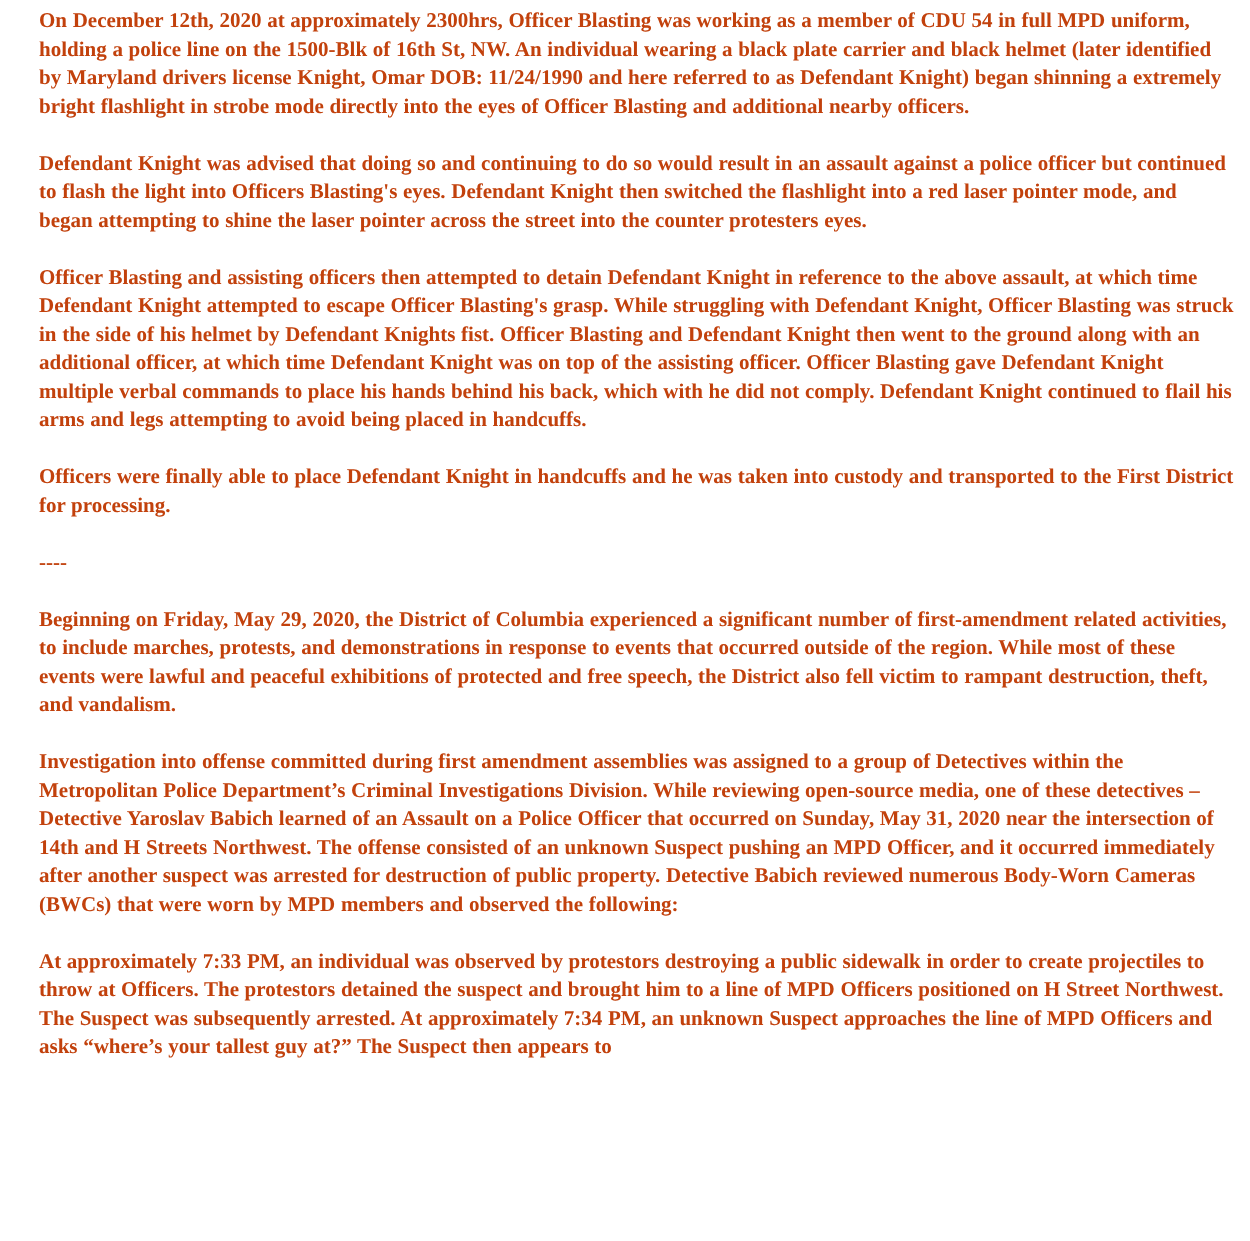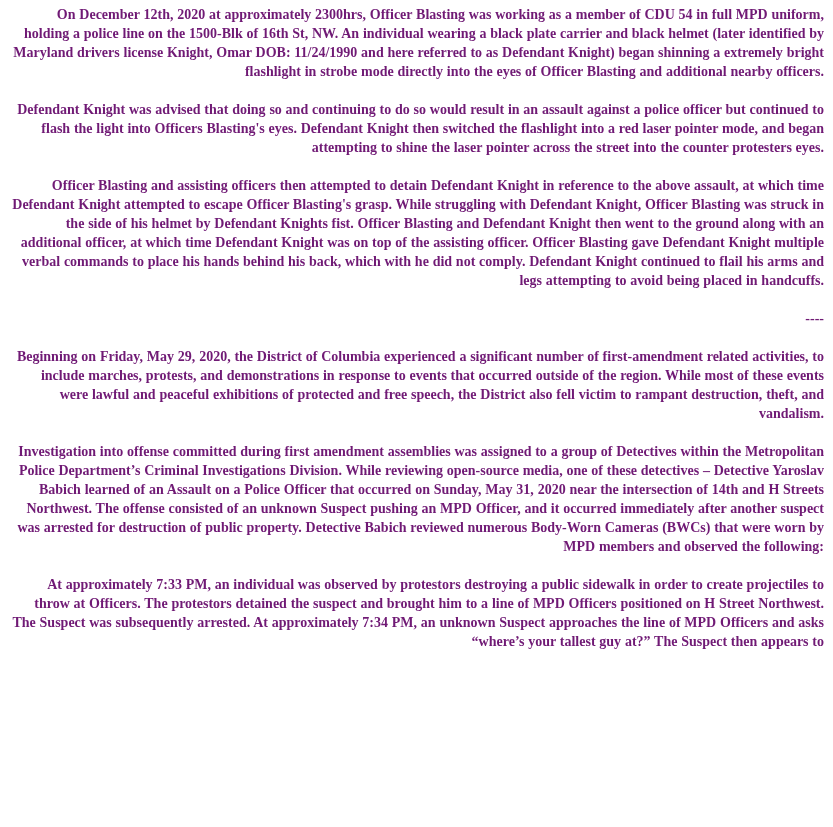--- a/index.html
+++ b/index.html
@@ -9,43 +9,44 @@
   }
   body {
     width: 833px;
     height: 827px;
     overflow: hidden;
   }
   .doc-page {
     box-sizing: border-box;
     width: 833px;
     height: 827px;
-    padding: 5px 9px 0 11px;
+    padding: 5px 9px 0 26px;
     overflow: hidden;
     background: #ffffff;
-    color: #701a75;
+    color: #c2410c;
     font-family: "Liberation Serif", "DejaVu Serif", serif;
     font-weight: bold;
     font-size: 14px;
     line-height: 19px;
-    text-align: right;
+    text-align: left;
     word-spacing: 0.02em;
   }
   .doc-page p {
     margin: 0 0 19px 0;
     padding: 0;
   }
   .doc-page p.separator {
     letter-spacing: 0;
   }
 </style>
 </head>
 <body>
 
 <div class="doc-page">
   <p>On December 12th, 2020 at approximately 2300hrs, Officer Blasting was working as a member of CDU 54 in full MPD uniform, holding a police line on the 1500-Blk of 16th St, NW. An individual wearing a black plate carrier and black helmet (later identified by Maryland drivers license Knight, Omar DOB: 11/24/1990 and here referred to as Defendant Knight) began shinning a extremely bright flashlight in strobe mode directly into the eyes of Officer Blasting and additional nearby officers.</p>
   <p>Defendant Knight was advised that doing so and continuing to do so would result in an assault against a police officer but continued to flash the light into Officers Blasting's eyes. Defendant Knight then switched the flashlight into a red laser pointer mode, and began attempting to shine the laser pointer across the street into the counter protesters eyes.</p>
   <p>Officer Blasting and assisting officers then attempted to detain Defendant Knight in reference to the above assault, at which time Defendant Knight attempted to escape Officer Blasting's grasp. While struggling with Defendant Knight, Officer Blasting was struck in the side of his helmet by Defendant Knights fist. Officer Blasting and Defendant Knight then went to the ground along with an additional officer, at which time Defendant Knight was on top of the assisting officer. Officer Blasting gave Defendant Knight multiple verbal commands to place his hands behind his back, which with he did not comply. Defendant Knight continued to flail his arms and legs attempting to avoid being placed in handcuffs.</p>
+  <p>Officers were finally able to place Defendant Knight in handcuffs and he was taken into custody and transported to the First District for processing.</p>
   <p class="separator">----</p>
   <p>Beginning on Friday, May 29, 2020, the District of Columbia experienced a significant number of first-amendment related activities, to include marches, protests, and demonstrations in response to events that occurred outside of the region. While most of these events were lawful and peaceful exhibitions of protected and free speech, the District also fell victim to rampant destruction, theft, and vandalism.</p>
   <p>Investigation into offense committed during first amendment assemblies was assigned to a group of Detectives within the Metropolitan Police Department’s Criminal Investigations Division. While reviewing open-source media, one of these detectives – Detective Yaroslav Babich learned of an Assault on a Police Officer that occurred on Sunday, May 31, 2020 near the intersection of 14th and H Streets Northwest. The offense consisted of an unknown Suspect pushing an MPD Officer, and it occurred immediately after another suspect was arrested for destruction of public property. Detective Babich reviewed numerous Body-Worn Cameras (BWCs) that were worn by MPD members and observed the following:</p>
   <p>At approximately 7:33 PM, an individual was observed by protestors destroying a public sidewalk in order to create projectiles to throw at Officers. The protestors detained the suspect and brought him to a line of MPD Officers positioned on H Street Northwest. The Suspect was subsequently arrested. At approximately 7:34 PM, an unknown Suspect approaches the line of MPD Officers and asks “where’s your tallest guy at?” The Suspect then appears to</p>
 </div>
 
 </body></html>

